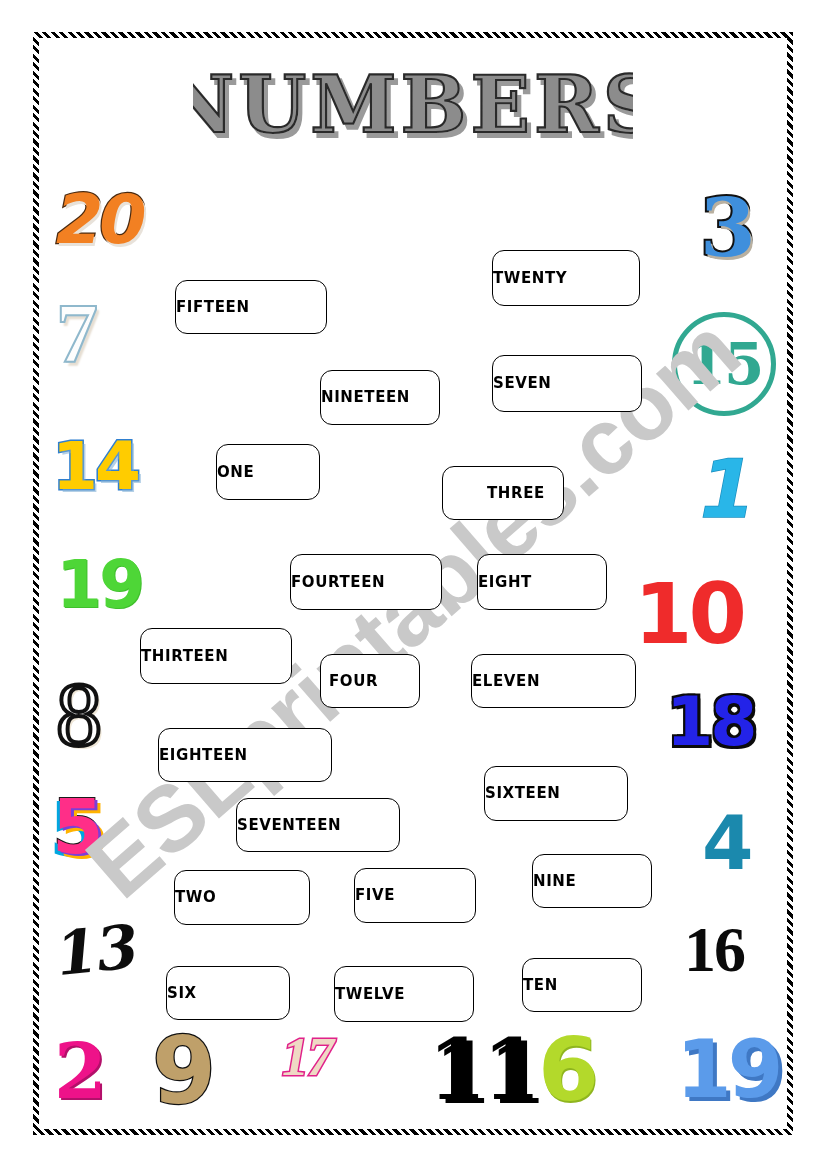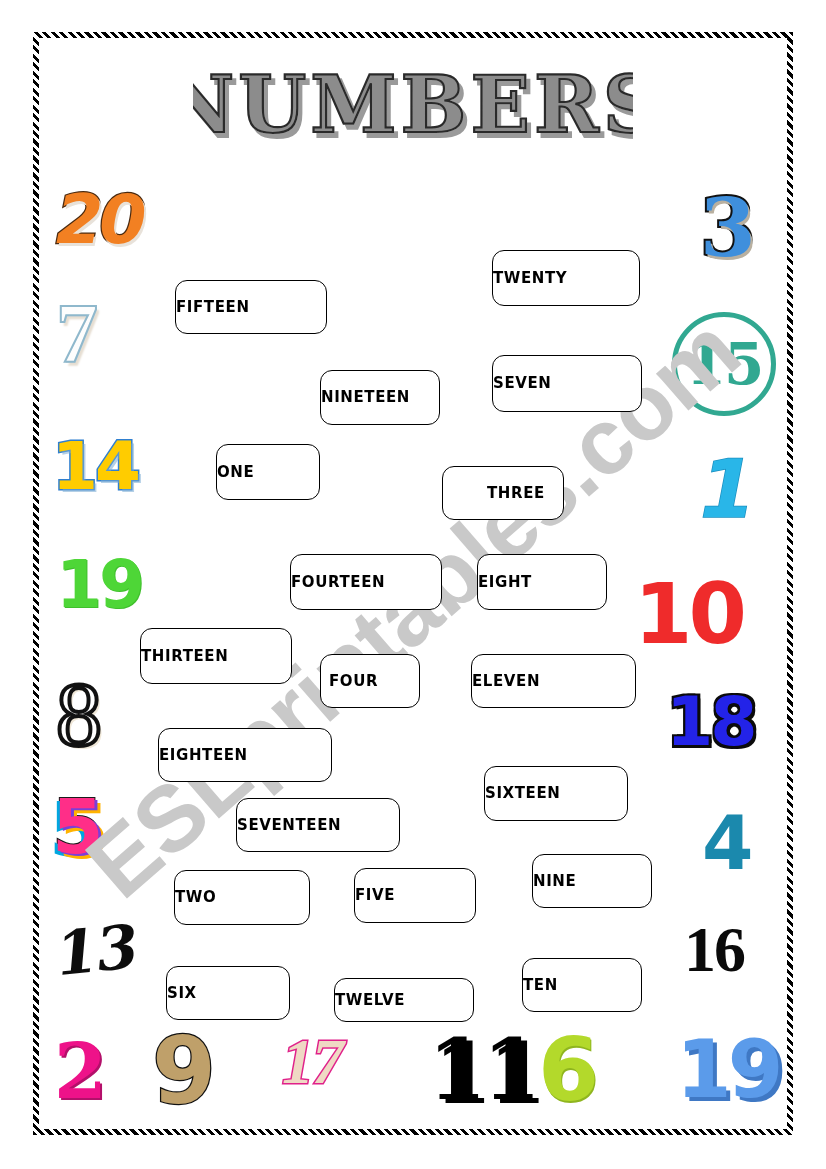--- a/index.html
+++ b/index.html
@@ -83,21 +83,21 @@
       text-shadow:3px 2px 0 #7a3fd8, 6px 5px 0 #ffb300, -3px 3px 0 #00a7e0;}
   .n13{left:56px;top:920px;font-size:60px;font-weight:bold;font-style:italic;
        font-family:"DejaVu Serif",serif;color:#0d0d0d;letter-spacing:-1px;
        transform:rotate(-6deg);}
   .n2{left:54px;top:1034px;font-size:76px;font-weight:bold;
       font-family:"DejaVu Serif",serif;color:#ee1289;
       text-shadow:2px 2px 0 #b3106a;}
   .n9{left:152px;top:1026px;font-size:92px;font-weight:bold;
       font-family:"DejaVu Sans",sans-serif;color:#bfa06a;
       -webkit-text-stroke:2.5px #111;paint-order:stroke fill;}
-  .n17{left:282px;top:1030px;font-size:64px;font-weight:bold;font-style:italic;
+  .n17{left:282px;top:1030px;font-size:54px;font-weight:bold;font-style:italic;
        font-family:"Liberation Serif",serif;color:#efd9c4;letter-spacing:-2px;
        -webkit-text-stroke:3px #e0218a;paint-order:stroke fill;}
   .n11{left:428px;top:1028px;font-size:84px;font-weight:bold;
        font-family:"DejaVu Serif",serif;color:#000;letter-spacing:-4px;
        text-shadow:6px 4px 0 #000;}
   .n6{left:538px;top:1026px;font-size:88px;font-weight:bold;
       font-family:"DejaVu Sans",sans-serif;color:#b3d92b;
       text-shadow:1px 2px 0 #8fb51f;}
   .n12{left:676px;top:1030px;font-size:80px;font-weight:bold;
        font-family:"DejaVu Sans",sans-serif;color:#5b9bea;letter-spacing:-4px;
@@ -224,21 +224,21 @@
       </div>
       <div class="card" style="left: 354px; top: 868px; width: 122px; height: 55px;">
         <span>FIVE</span>
       </div>
       <div class="card" style="left: 532px; top: 854px; width: 120px; height: 54px;">
         <span>NINE</span>
       </div>
       <div class="card" style="left: 166px; top: 966px; width: 124px; height: 54px;">
         <span>SIX</span>
       </div>
-      <div class="card" style="left: 334px; top: 966px; width: 140px; height: 44px; margin-top: 12px;">
+      <div class="card" style="left: 334px; top: 966px; width: 140px; height: 56px;">
         <span>TWELVE</span>
       </div>
       <div class="card" style="left: 522px; top: 958px; width: 120px; height: 54px;">
         <span>TEN</span>
       </div>
     </div>
 
 </div>
 
 </body></html>

